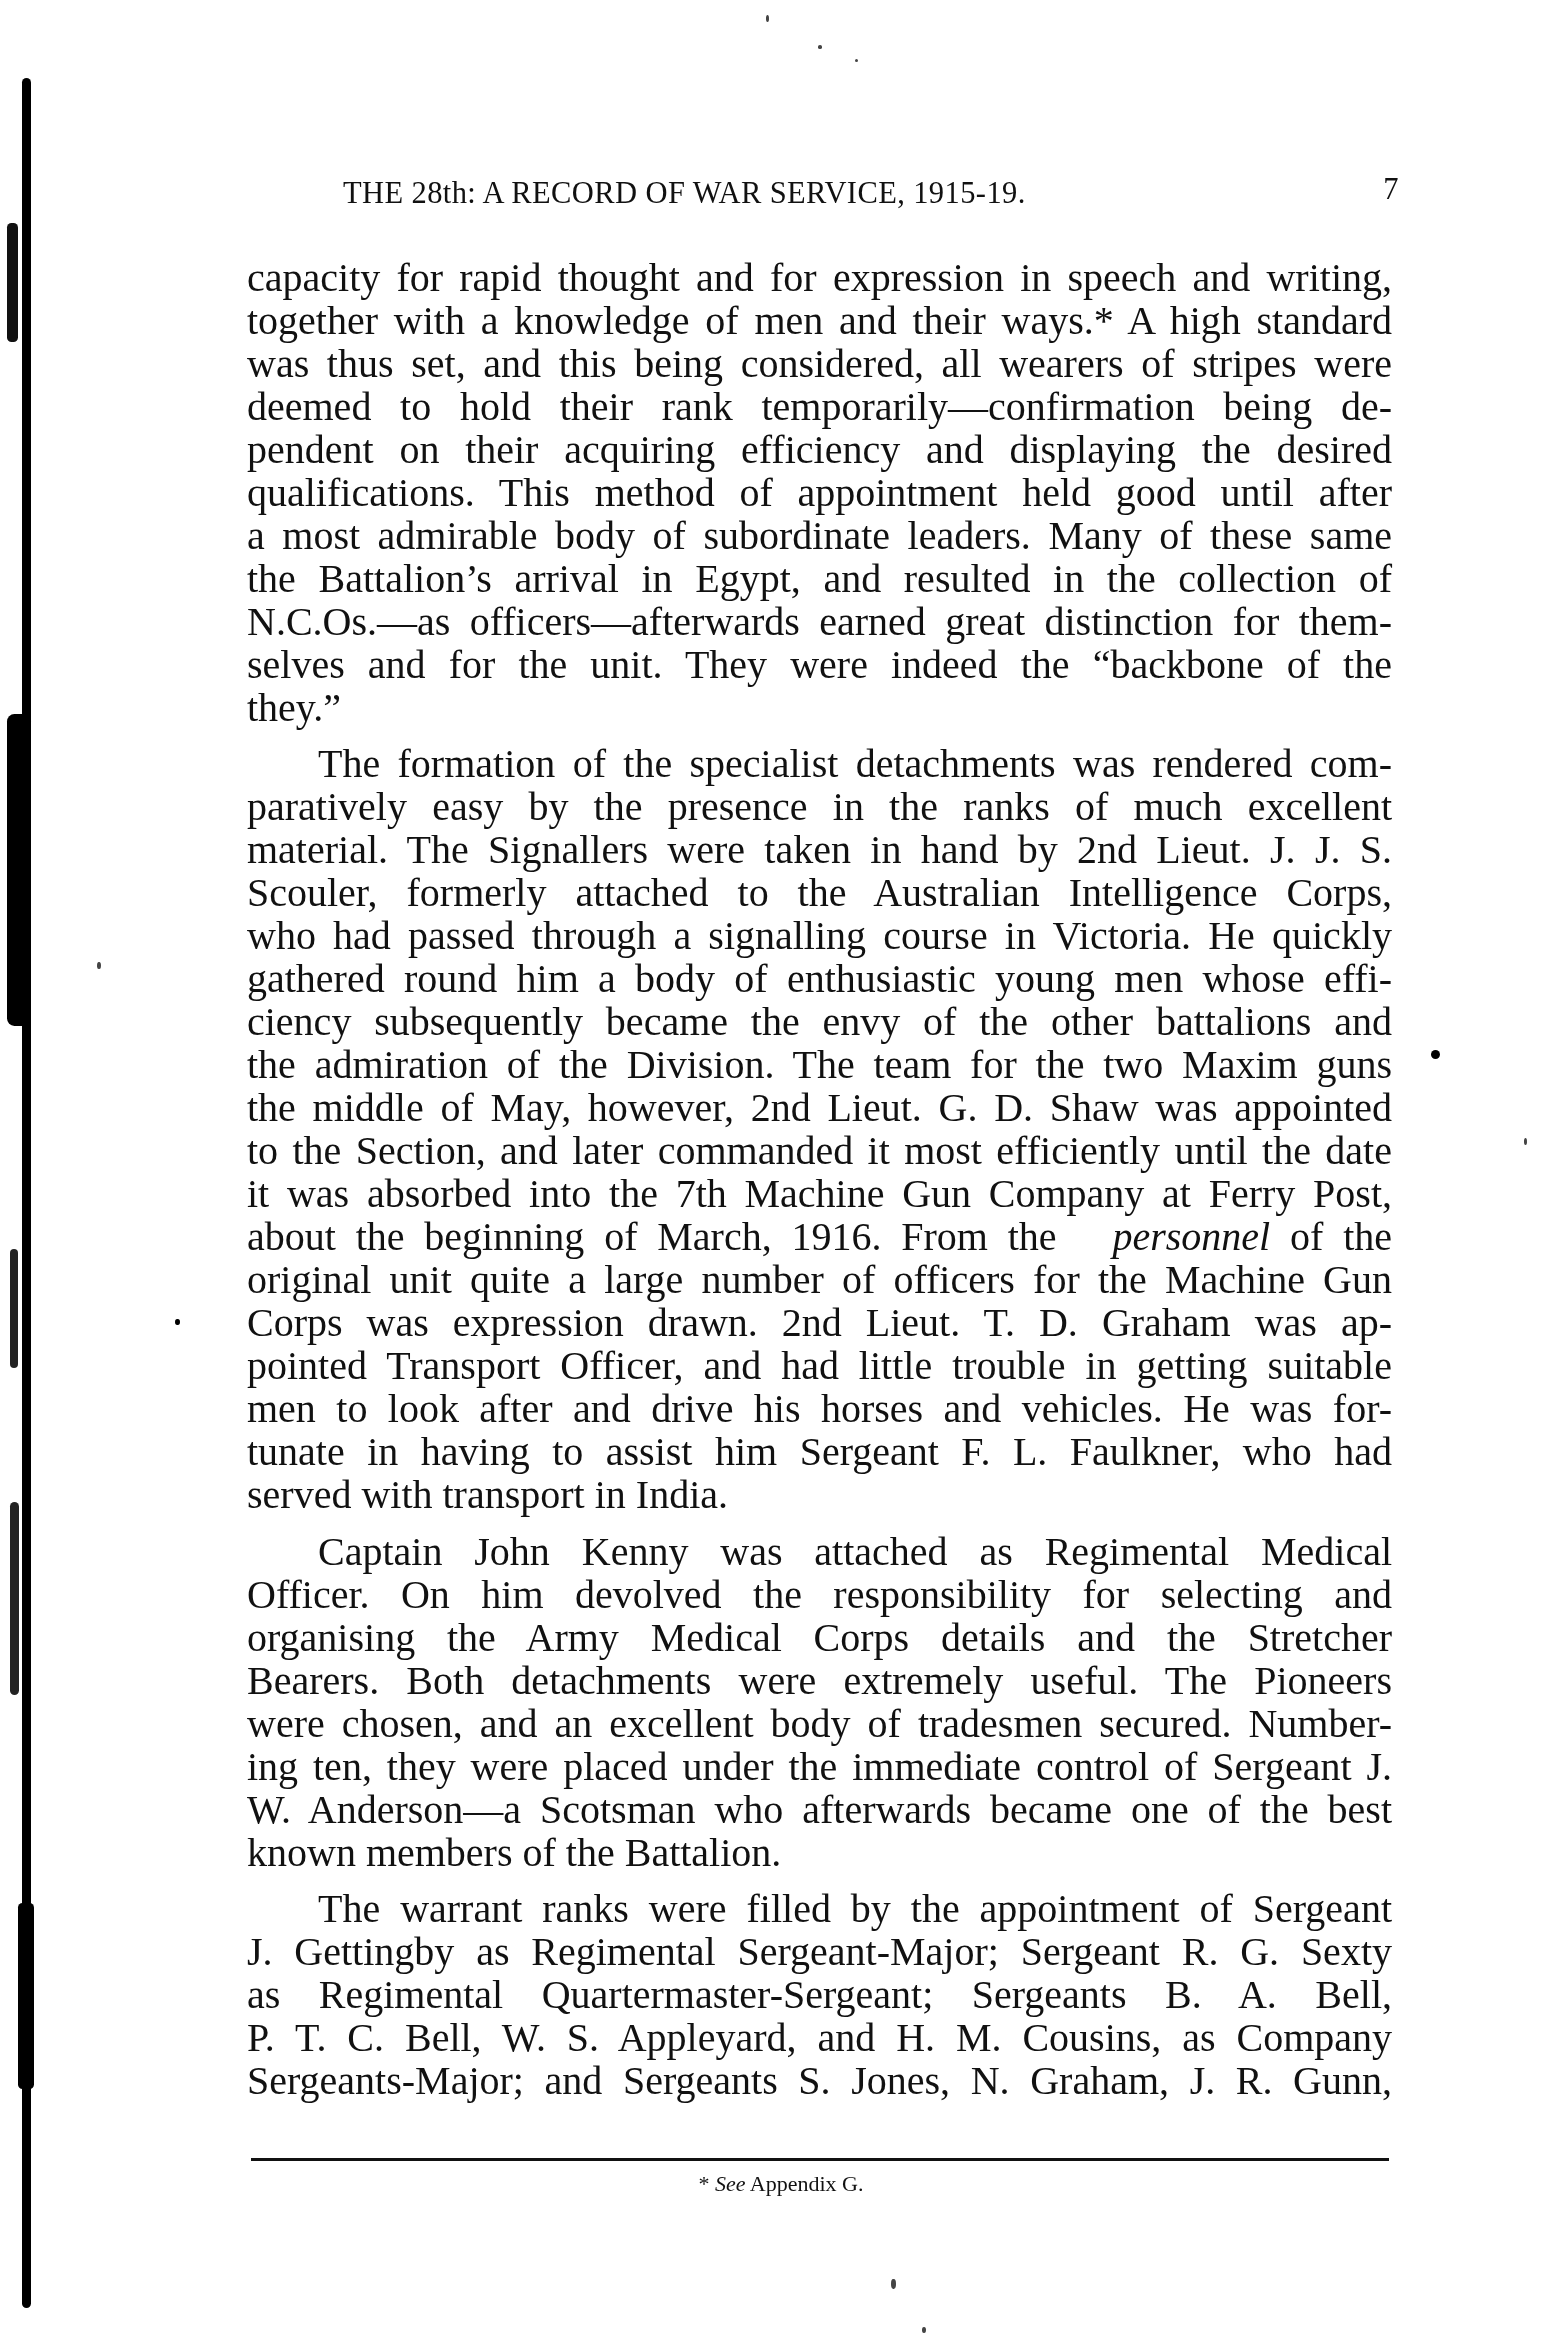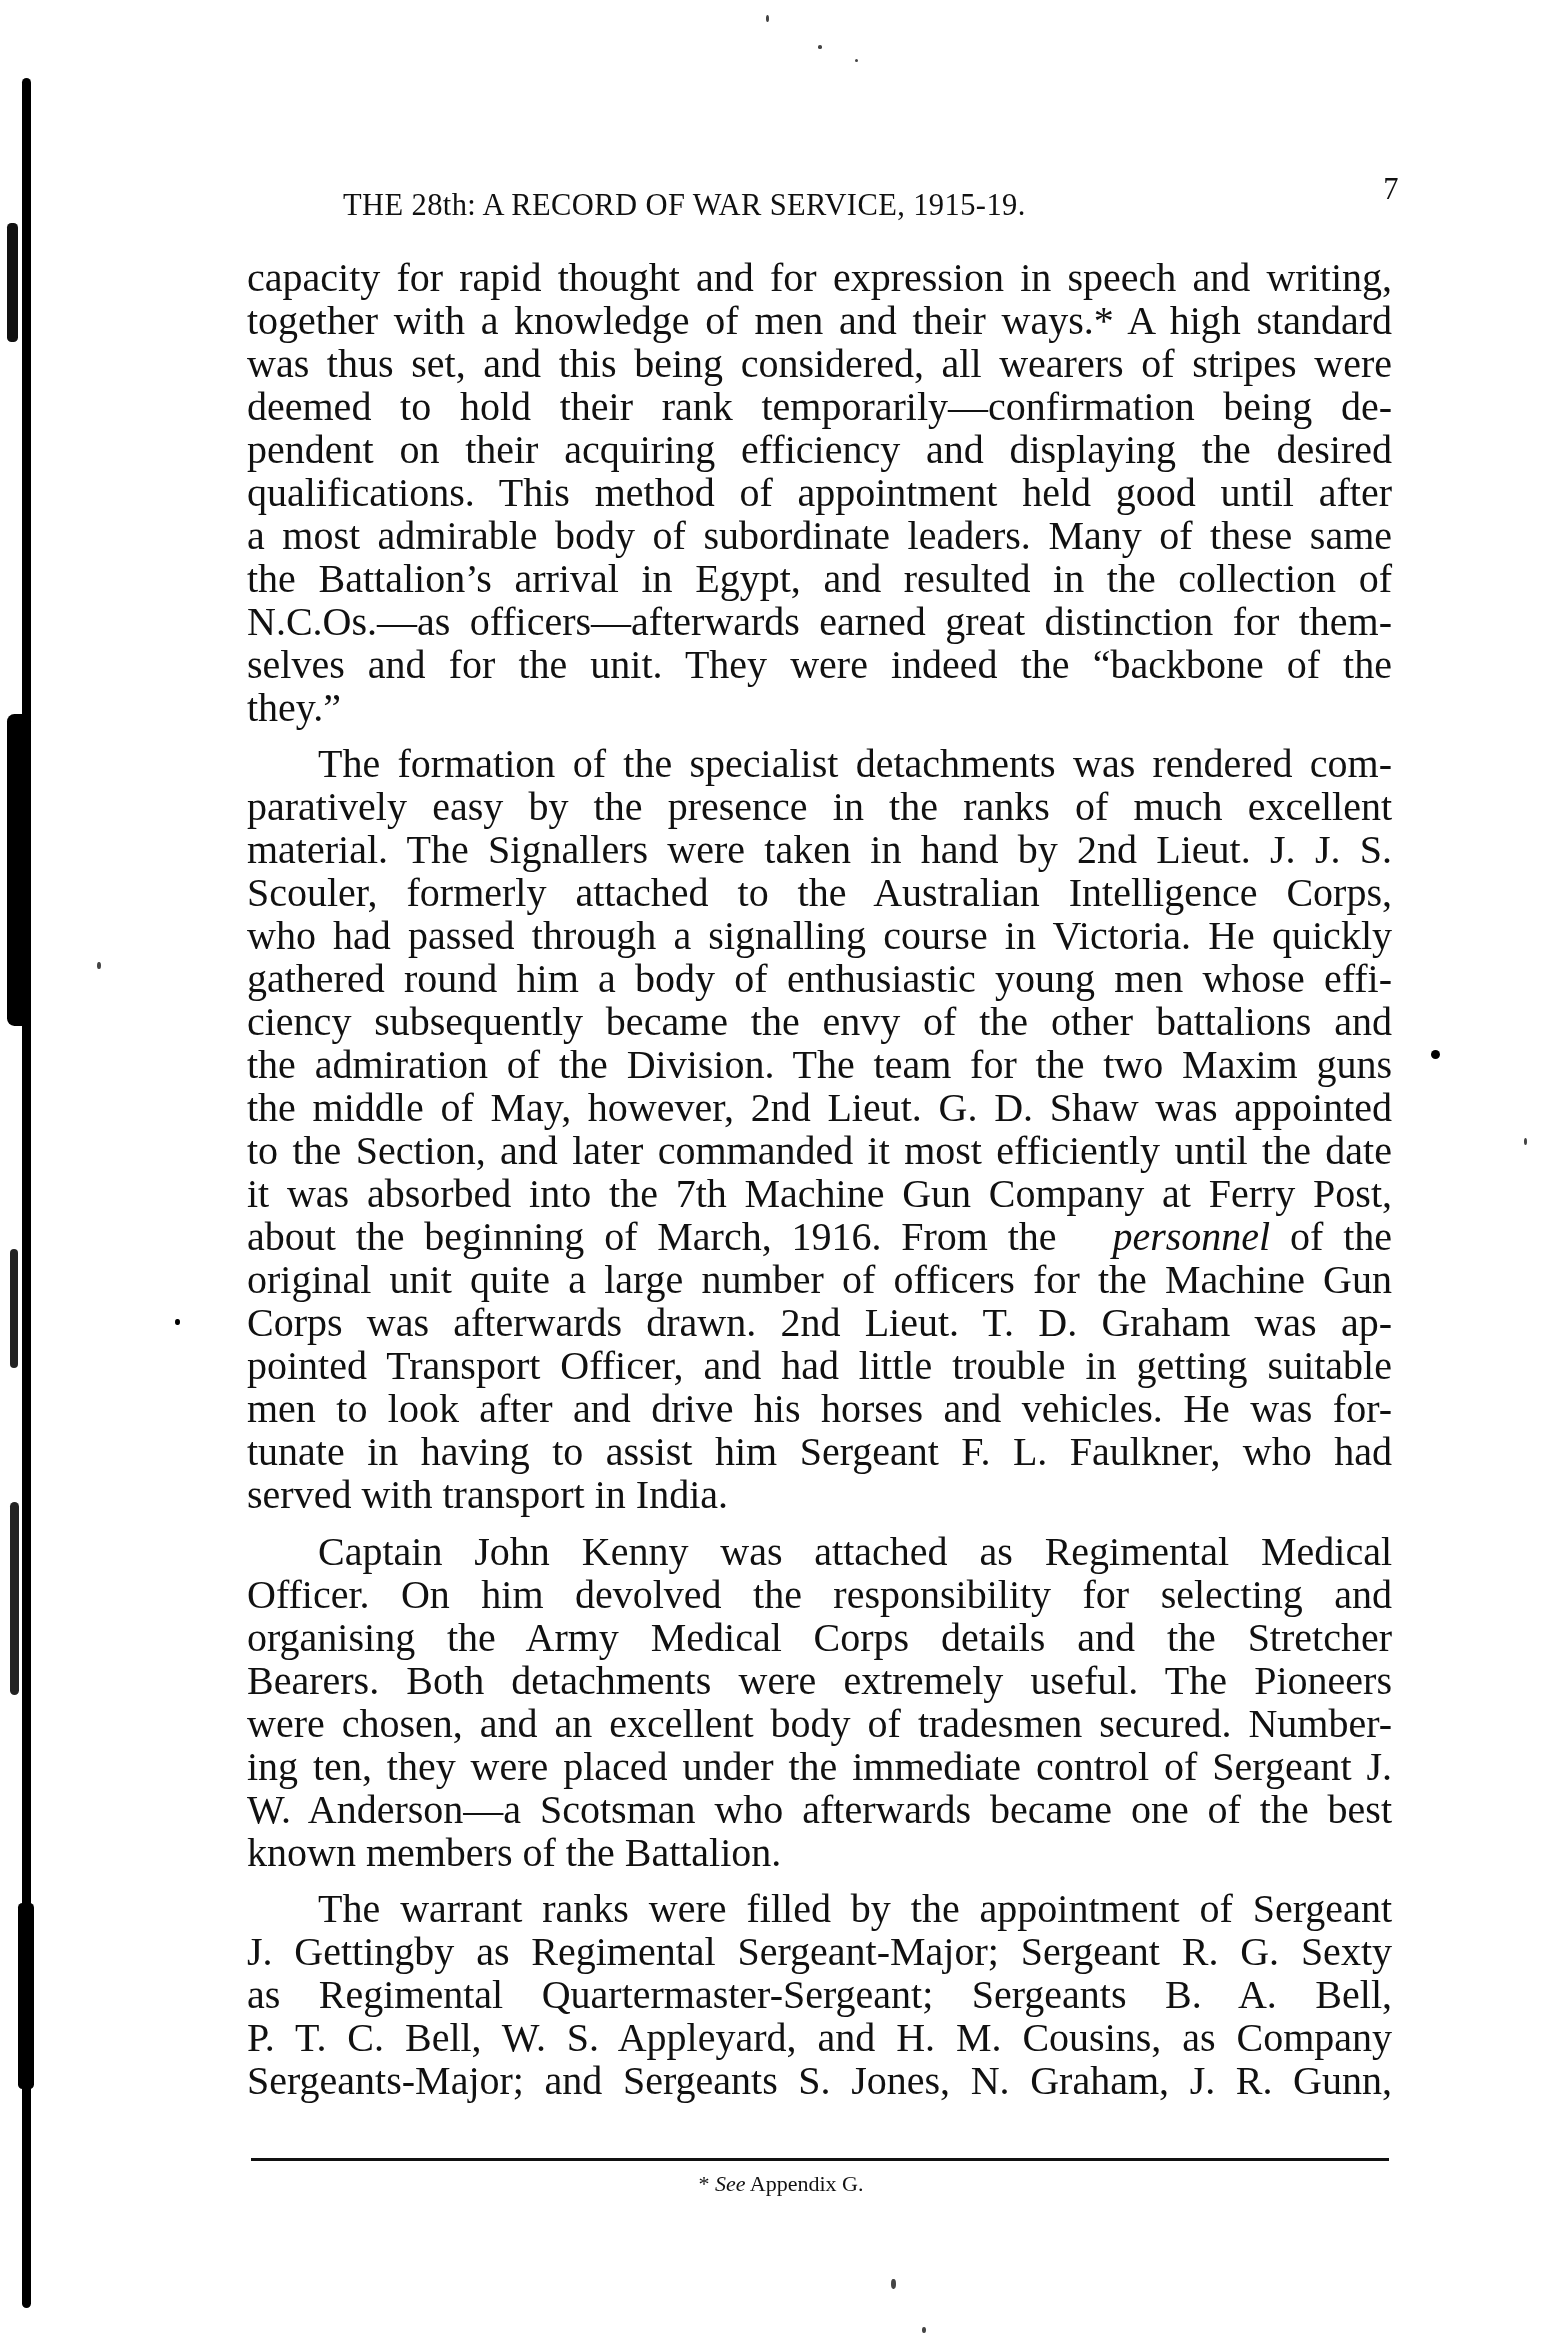--- a/index.html
+++ b/index.html
@@ -43,21 +43,21 @@
       left: 343px;
       top: 172px;
       width: 1056px;
       height: 45px;
       font-size: 30.5px;
       letter-spacing: 0.4px;
     }
     .running-head .title {
       position: absolute;
       left: 0;
-      top: 16px;
+      top: 4px;
       white-space: nowrap;
     }
     .running-head .page-number {
       position: absolute;
       right: 0;
       top: 0;
     }
 
     .body-text {
       position: absolute;
@@ -156,21 +156,21 @@
         <span class="line">Scouler, formerly attached to the Australian Intelligence Corps,</span>
         <span class="line">who had passed through a signalling course in Victoria. He quickly</span>
         <span class="line">gathered round him a body of enthusiastic young men whose effi-</span>
         <span class="line">ciency subsequently became the envy of the other battalions and</span>
         <span class="line">the admiration of the Division. The team for the two Maxim guns</span>
         <span class="line">the middle of May, however, 2nd Lieut. G. D. Shaw was appointed</span>
         <span class="line">to the Section, and later commanded it most efficiently until the date</span>
         <span class="line">it was absorbed into the 7th Machine Gun Company at Ferry Post,</span>
         <span class="line">about the beginning of March, 1916. From the <em class="italic">personnel</em> of the</span>
         <span class="line">original unit quite a large number of officers for the Machine Gun</span>
-        <span class="line">Corps was afterwards drawn. 2nd Lieut. T. D. Graham was ap-</span>
+        <span class="line">Corps was expression drawn. 2nd Lieut. T. D. Graham was ap-</span>
         <span class="line">pointed Transport Officer, and had little trouble in getting suitable</span>
         <span class="line">men to look after and drive his horses and vehicles. He was for-</span>
         <span class="line">tunate in having to assist him Sergeant F. L. Faulkner, who had</span>
         <span class="line last">served with transport in India.</span>
       </div>
       <div class="para">
         <span class="line indent">Captain John Kenny was attached as Regimental Medical</span>
         <span class="line">Officer. On him devolved the responsibility for selecting and</span>
         <span class="line">organising the Army Medical Corps details and the Stretcher</span>
         <span class="line">Bearers. Both detachments were extremely useful. The Pioneers</span>

